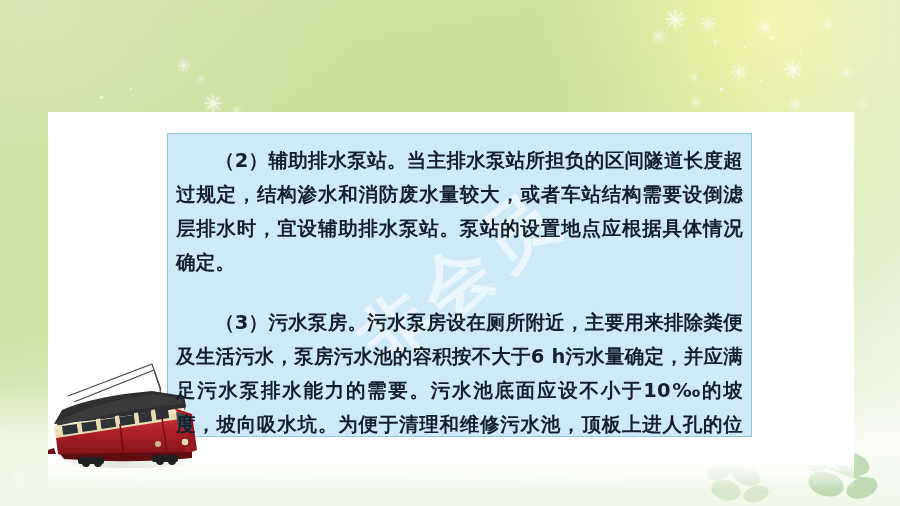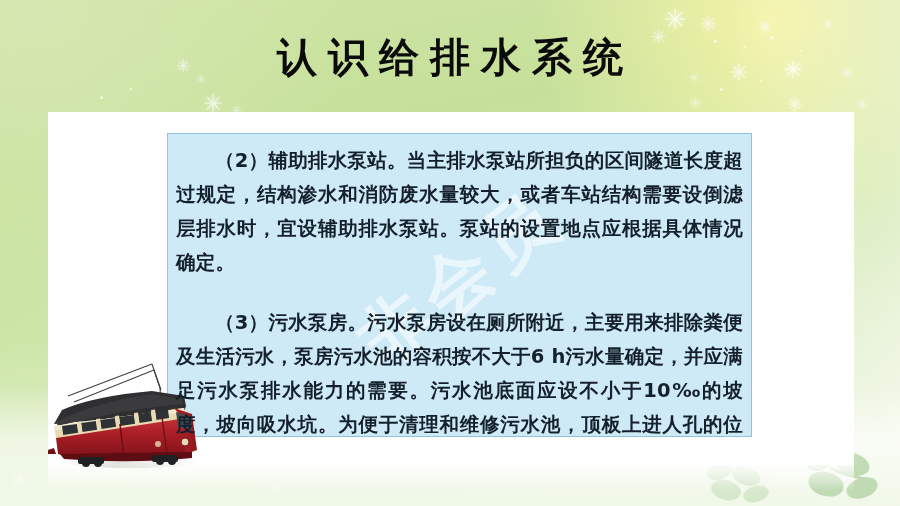--- a/index.html
+++ b/index.html
@@ -213,21 +213,20 @@
   </svg>
   <svg class="clover" style="left:690px;top:452px;opacity:.35;" width="96" height="56" viewBox="0 0 96 56">
     <g fill="#a6c998">
       <ellipse cx="30" cy="18" rx="14" ry="9" transform="rotate(-28 30 18)"></ellipse>
       <ellipse cx="56" cy="24" rx="15" ry="9" transform="rotate(20 56 24)"></ellipse>
       <ellipse cx="36" cy="38" rx="15" ry="10" transform="rotate(14 36 38)"></ellipse>
       <ellipse cx="66" cy="42" rx="13" ry="8" transform="rotate(-16 66 42)"></ellipse>
     </g>
   </svg>
 
-  <div class="title">认识给排水系统</div>
 
   <div class="white-panel"></div>
   <div class="white-panel-fade-r"></div>
 
   <div class="textbox">
     <div class="watermark">非会员</div>
     <div class="textbox-inner">
       <p class="para">（2）辅助排水泵站。当主排水泵站所担负的区间隧道长度超过规定，结构渗水和消防废水量较大，或者车站结构需要设倒滤层排水时，宜设辅助排水泵站。泵站的设置地点应根据具体情况确定。</p>
       <p class="para">（3）污水泵房。污水泵房设在厕所附近，主要用来排除粪便及生活污水，泵房污水池的容积按不大于6 h污水量确定，并应满足污水泵排水能力的需要。污水池底面应设不小于10‰的坡度，坡向吸水坑。为便于清理和维修污水池，顶板上进人孔的位置应设在水泵吸水坑的上方。</p>
     </div>

